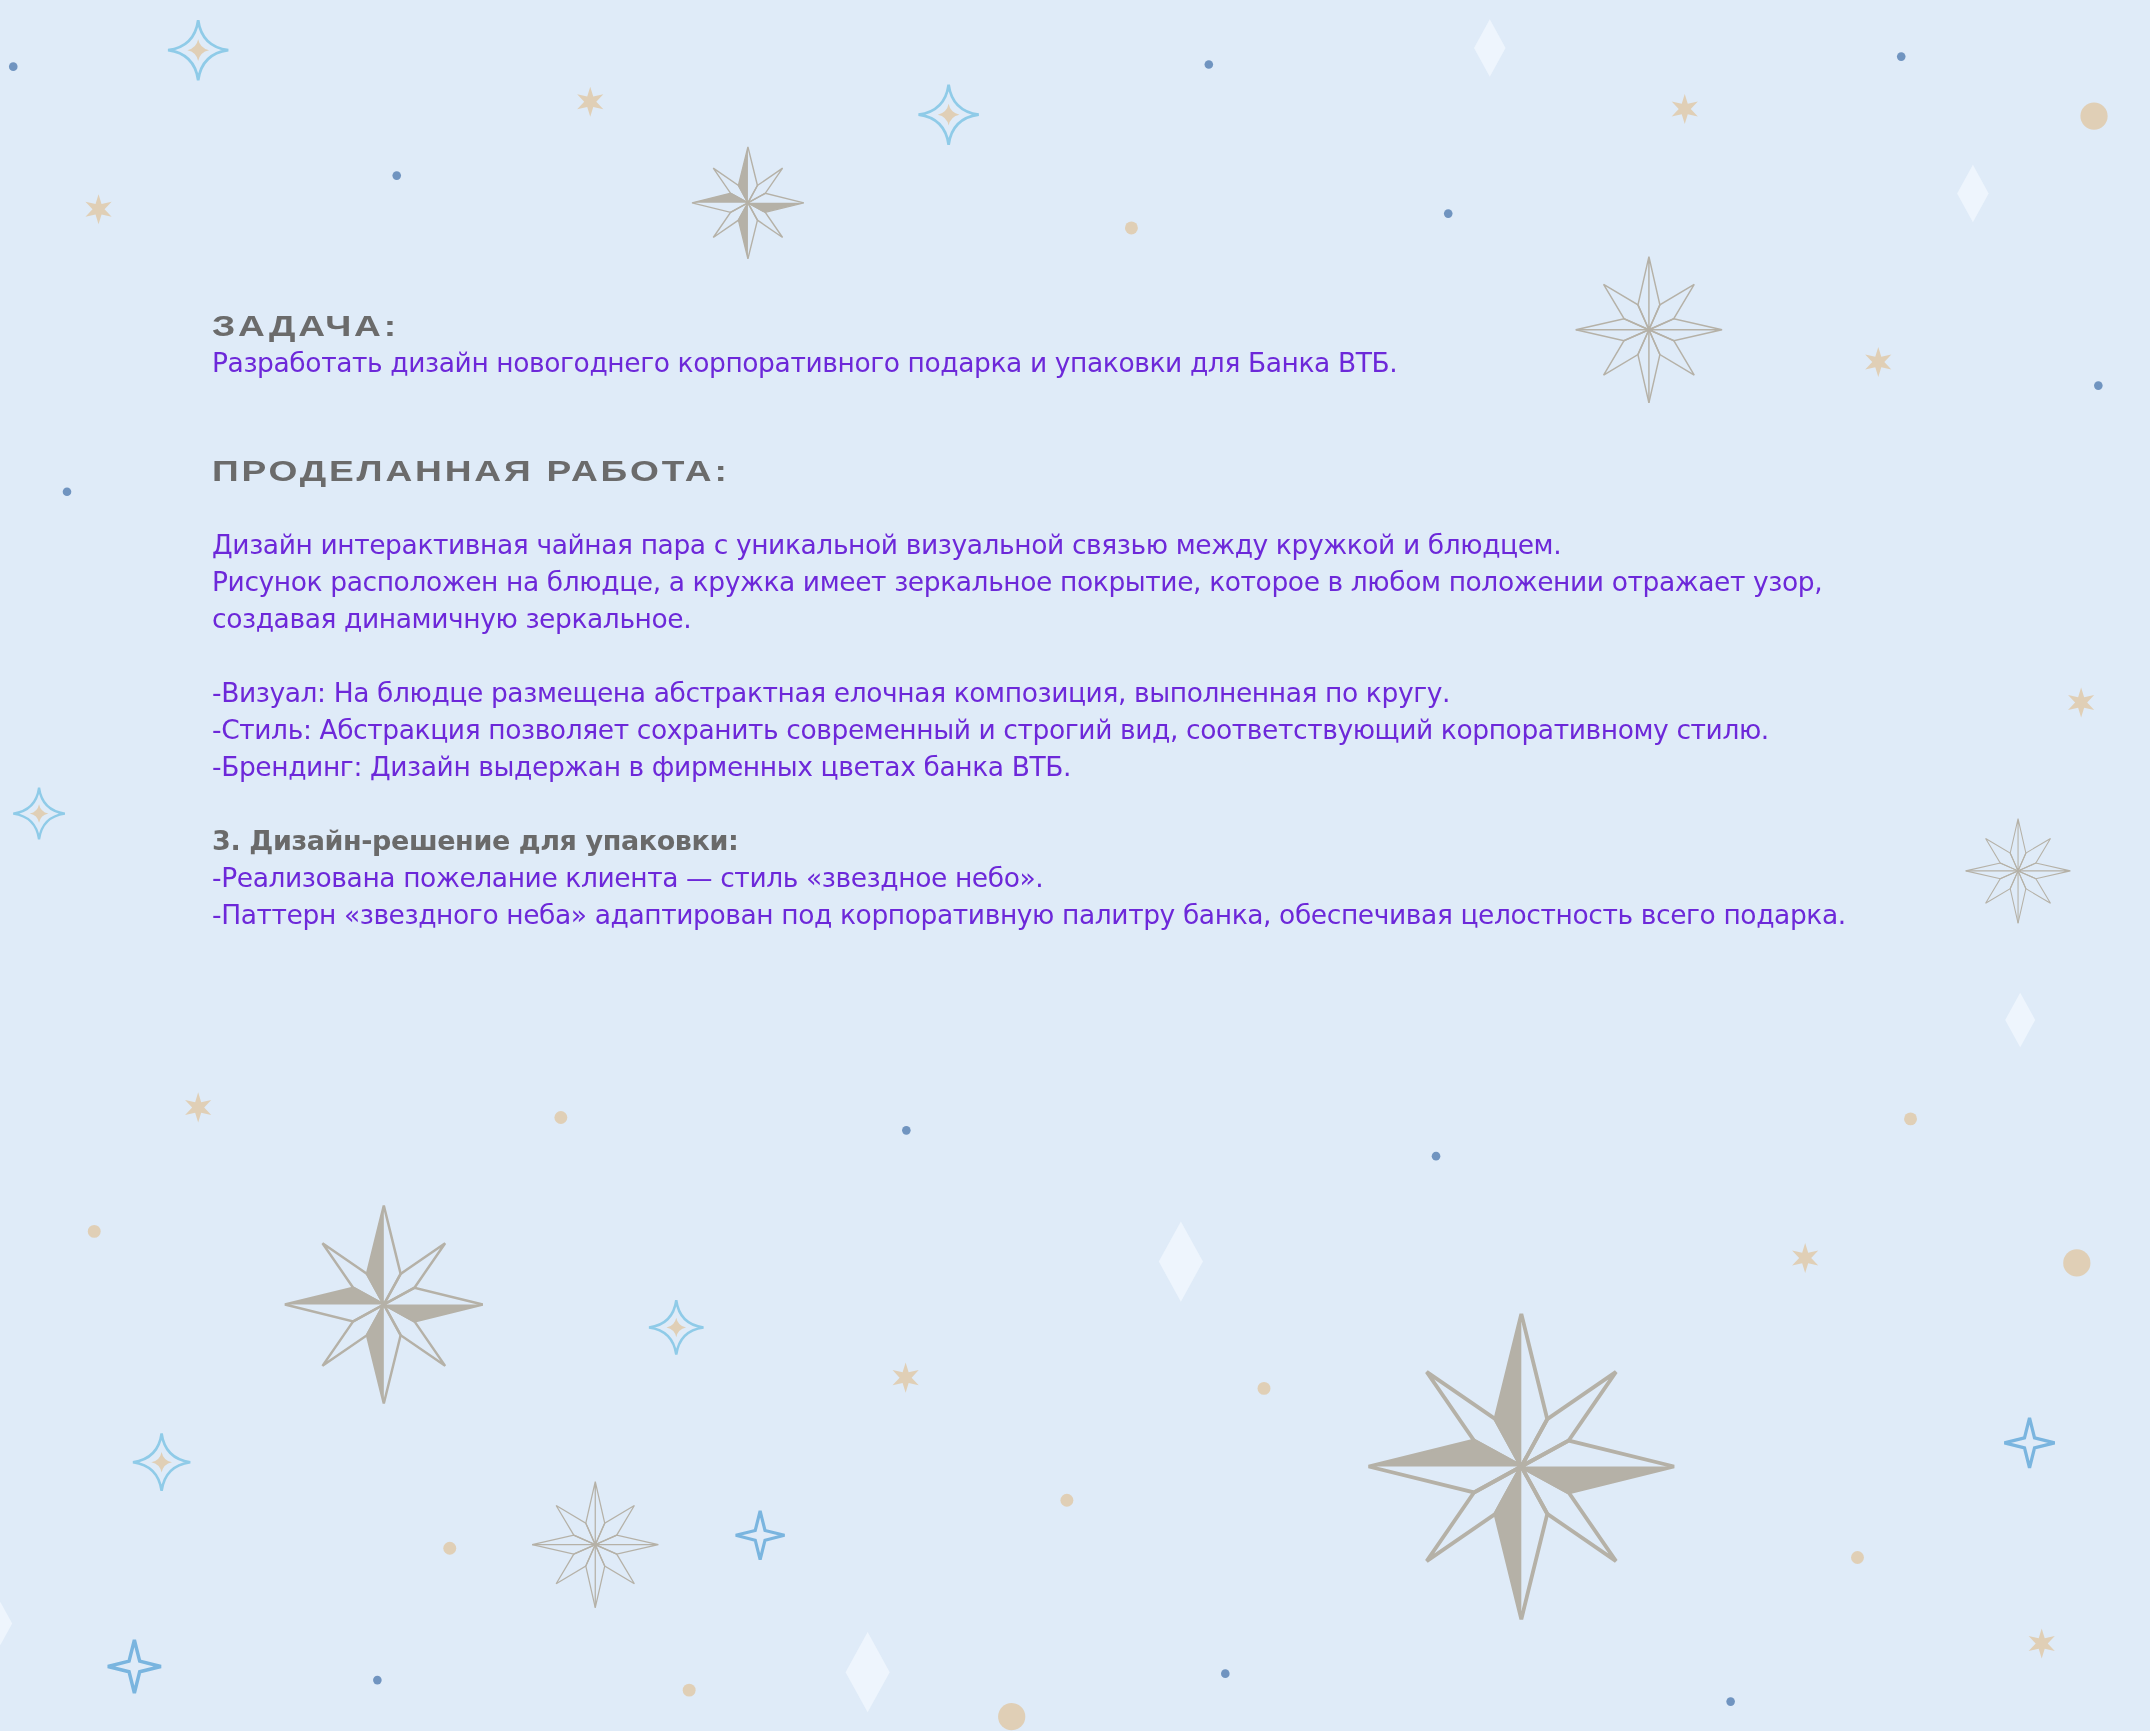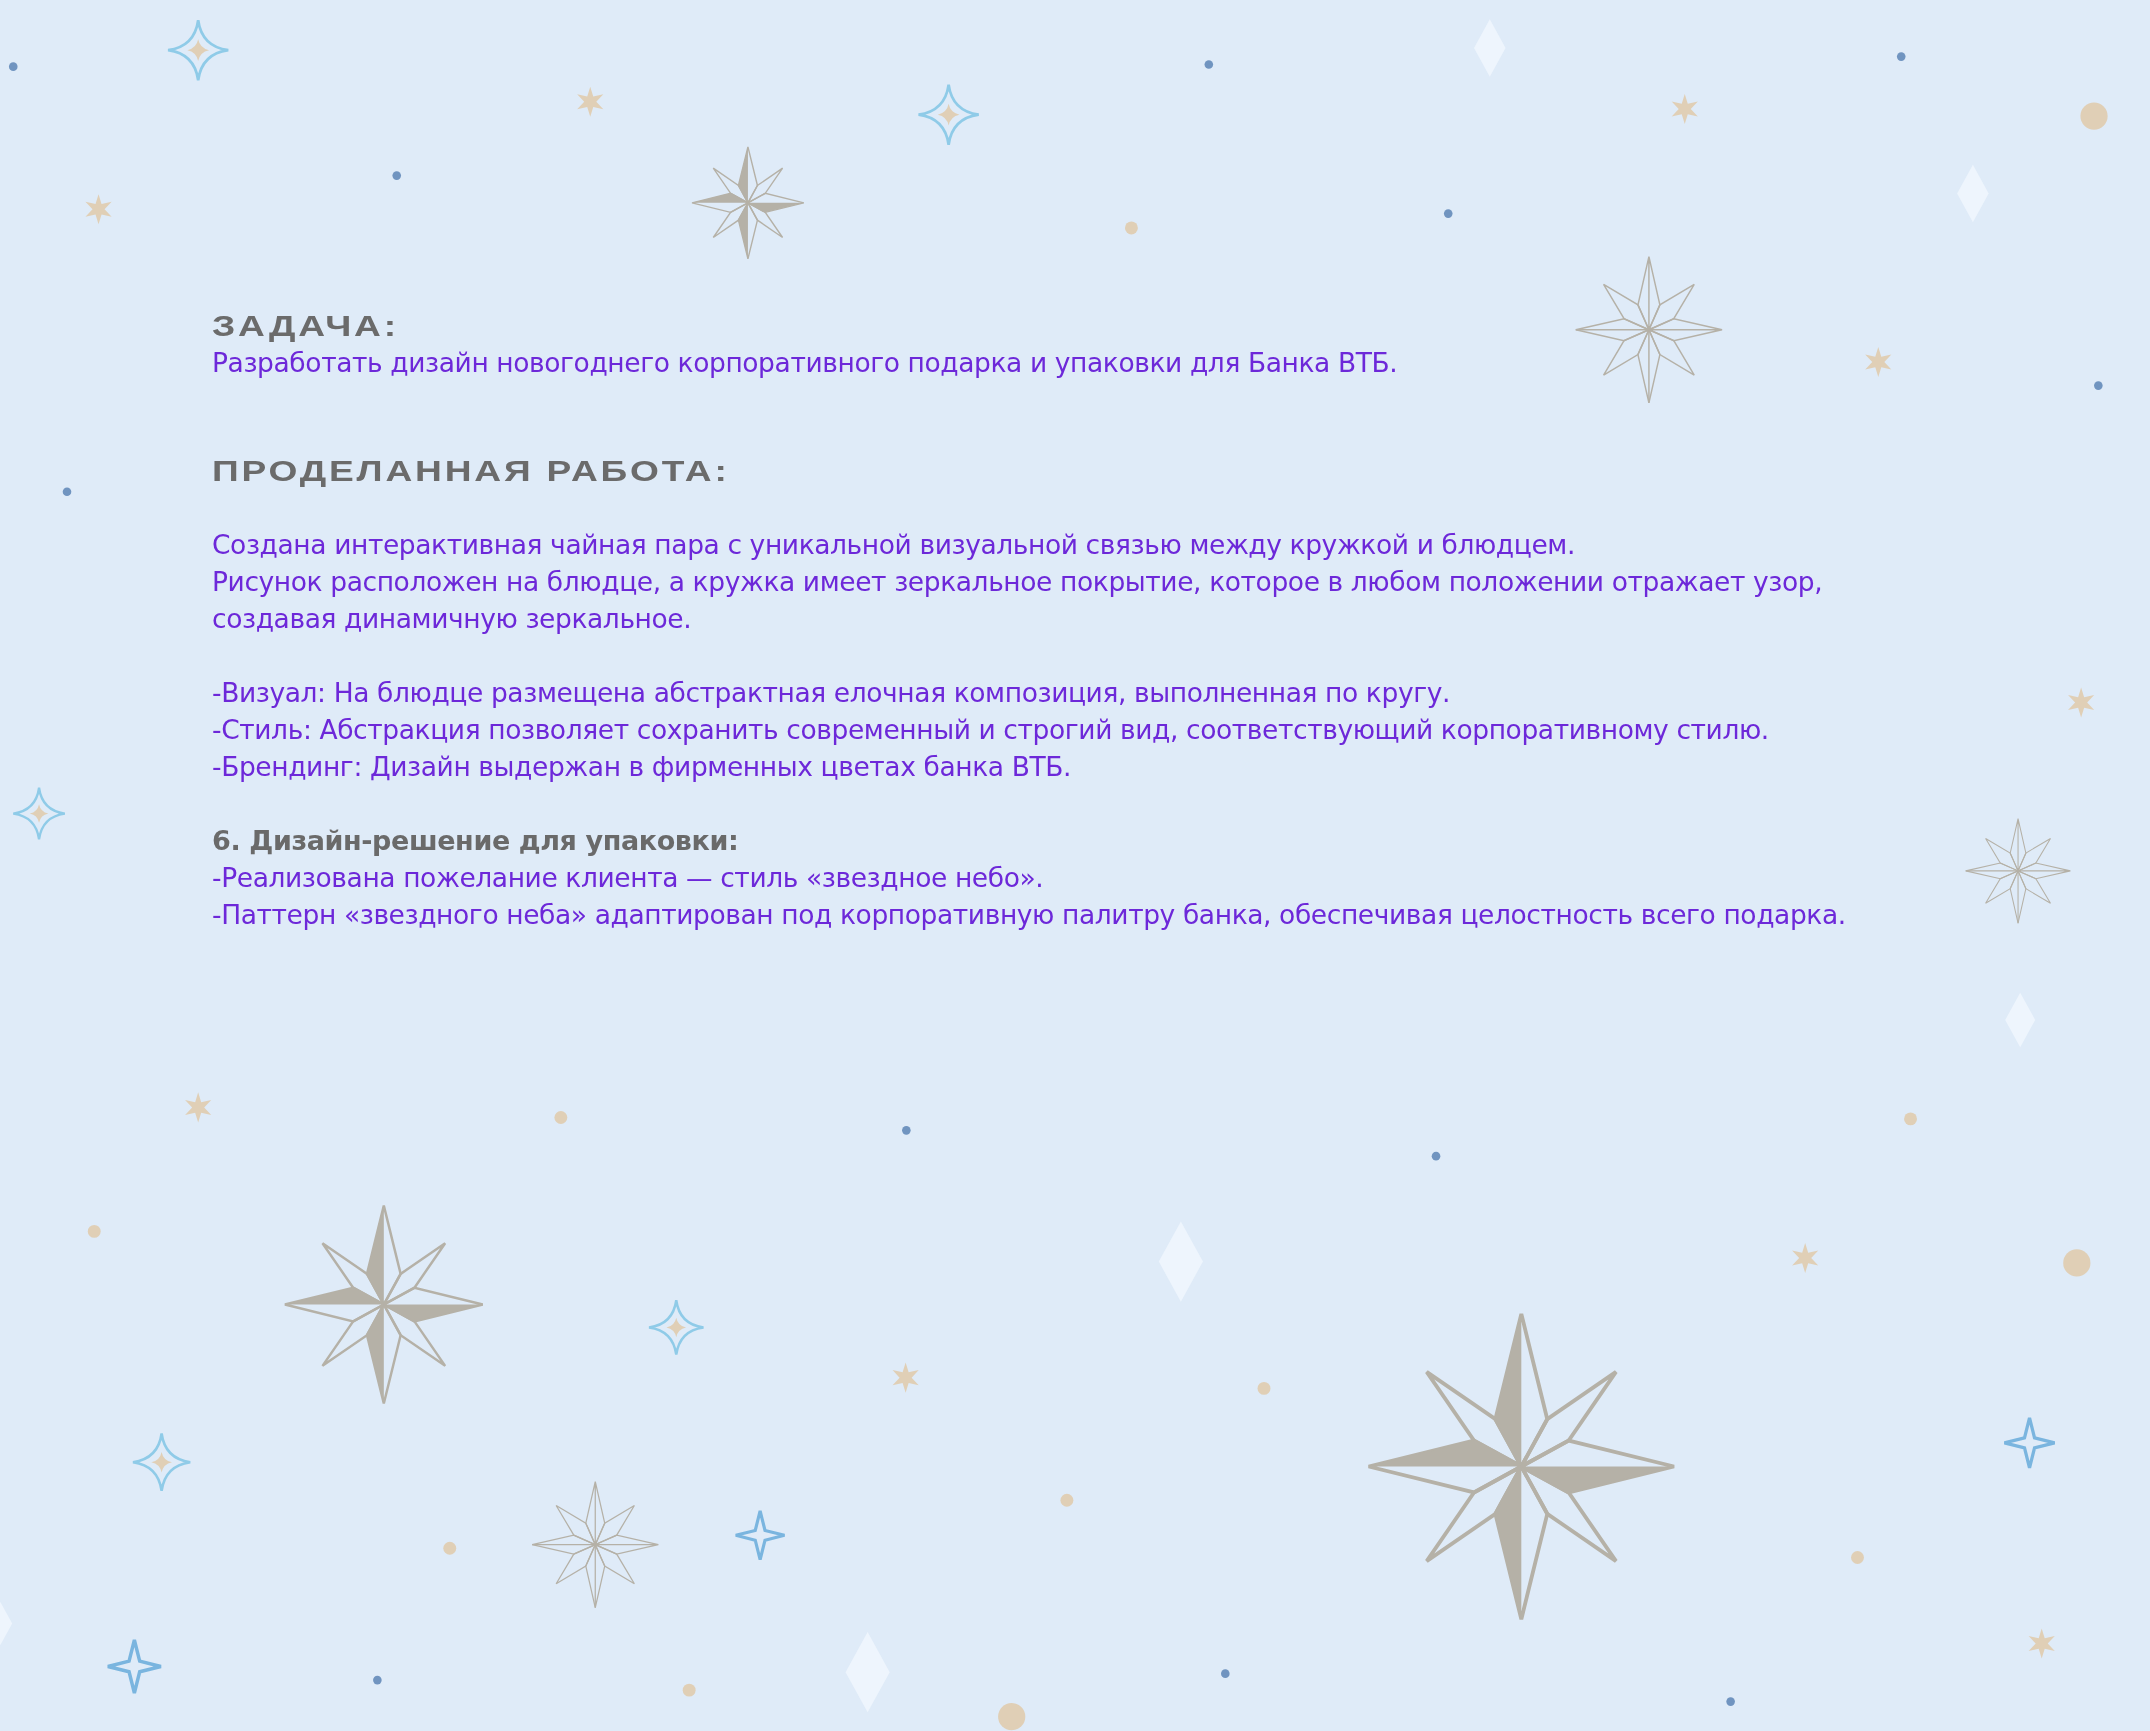--- a/index.html
+++ b/index.html
@@ -224,32 +224,32 @@
 
 <div class="content">
   <div class="h1">ЗАДАЧА:</div>
   <div class="p">Разработать дизайн новогоднего корпоративного подарка и упаковки для Банка ВТБ.</div>
 
   <div class="gap-lg"></div>
   <div class="h1">ПРОДЕЛАННАЯ РАБОТА:</div>
 
   <div class="gap-md"></div>
   <div>
-    <div class="p">Создана интерактивная чайная пара с уникальной визуальной связью между кружкой и блюдцем.</div>
+    <div class="p">Дизайн интерактивная чайная пара с уникальной визуальной связью между кружкой и блюдцем.</div>
     <div class="p">Рисунок расположен на блюдце, а кружка имеет зеркальное покрытие, которое в любом положении отражает узор,</div>
     <div class="p">создавая динамичную зеркальное.</div>
   </div>
 
   <div class="gap-md"></div>
   <div>
     <div class="p">-Визуал: На блюдце размещена абстрактная елочная композиция, выполненная по кругу.</div>
     <div class="p">-Стиль: Абстракция позволяет сохранить современный и строгий вид, соответствующий корпоративному стилю.</div>
     <div class="p">-Брендинг: Дизайн выдержан в фирменных цветах банка ВТБ.</div>
   </div>
 
   <div class="gap-md"></div>
   <div>
-    <div class="h2">6. Дизайн-решение для упаковки:</div>
+    <div class="h2">3. Дизайн-решение для упаковки:</div>
     <div class="p">-Реализована пожелание клиента — стиль «звездное небо».</div>
     <div class="p">-Паттерн «звездного неба» адаптирован под корпоративную палитру банка, обеспечивая целостность всего подарка.</div>
   </div>
 </div>
 
 
 </body></html>

